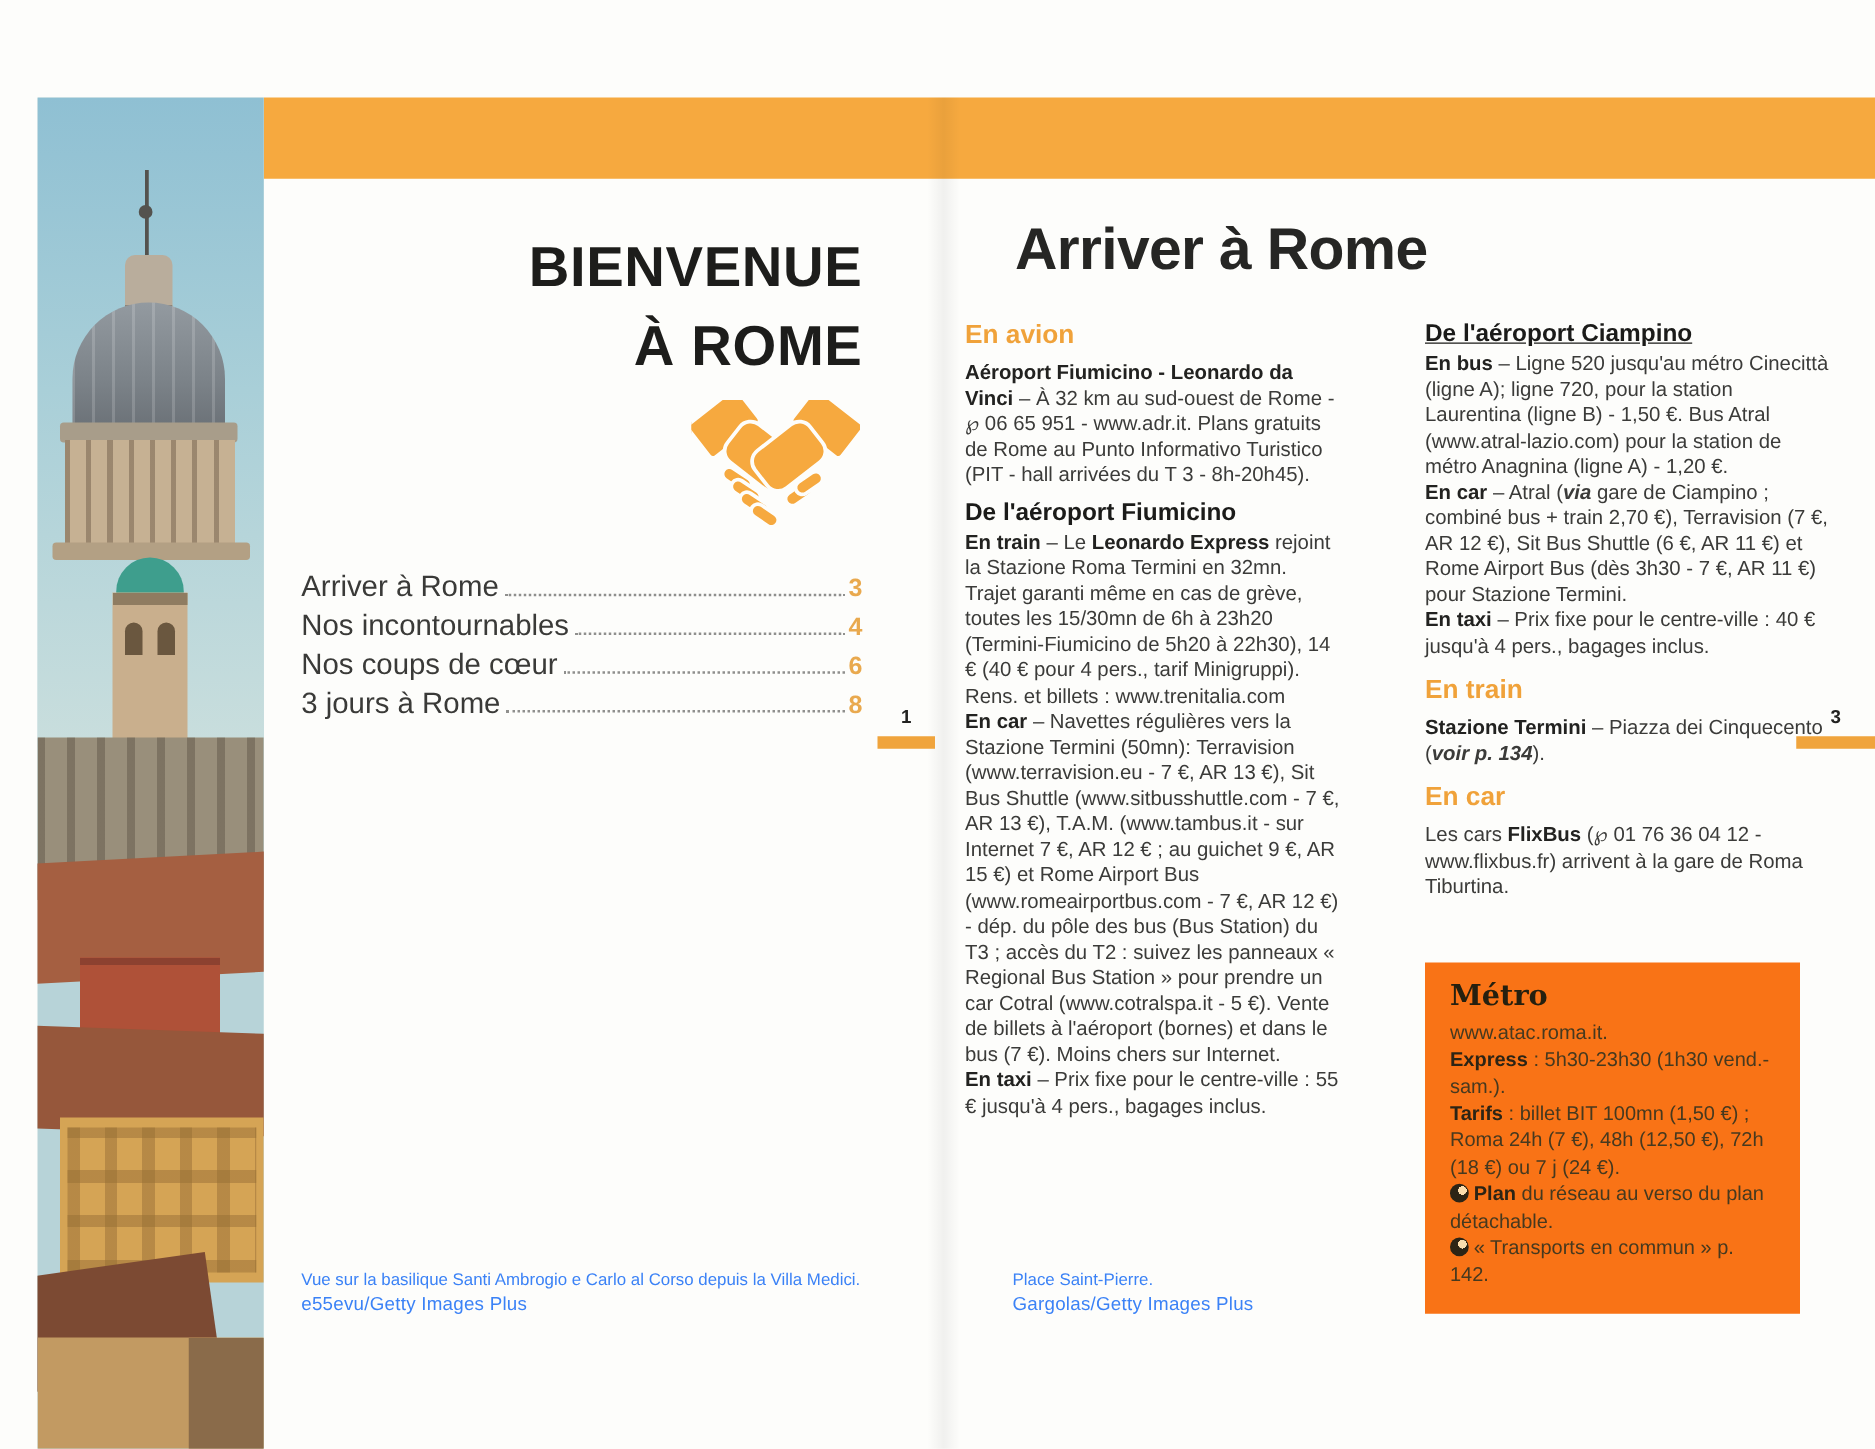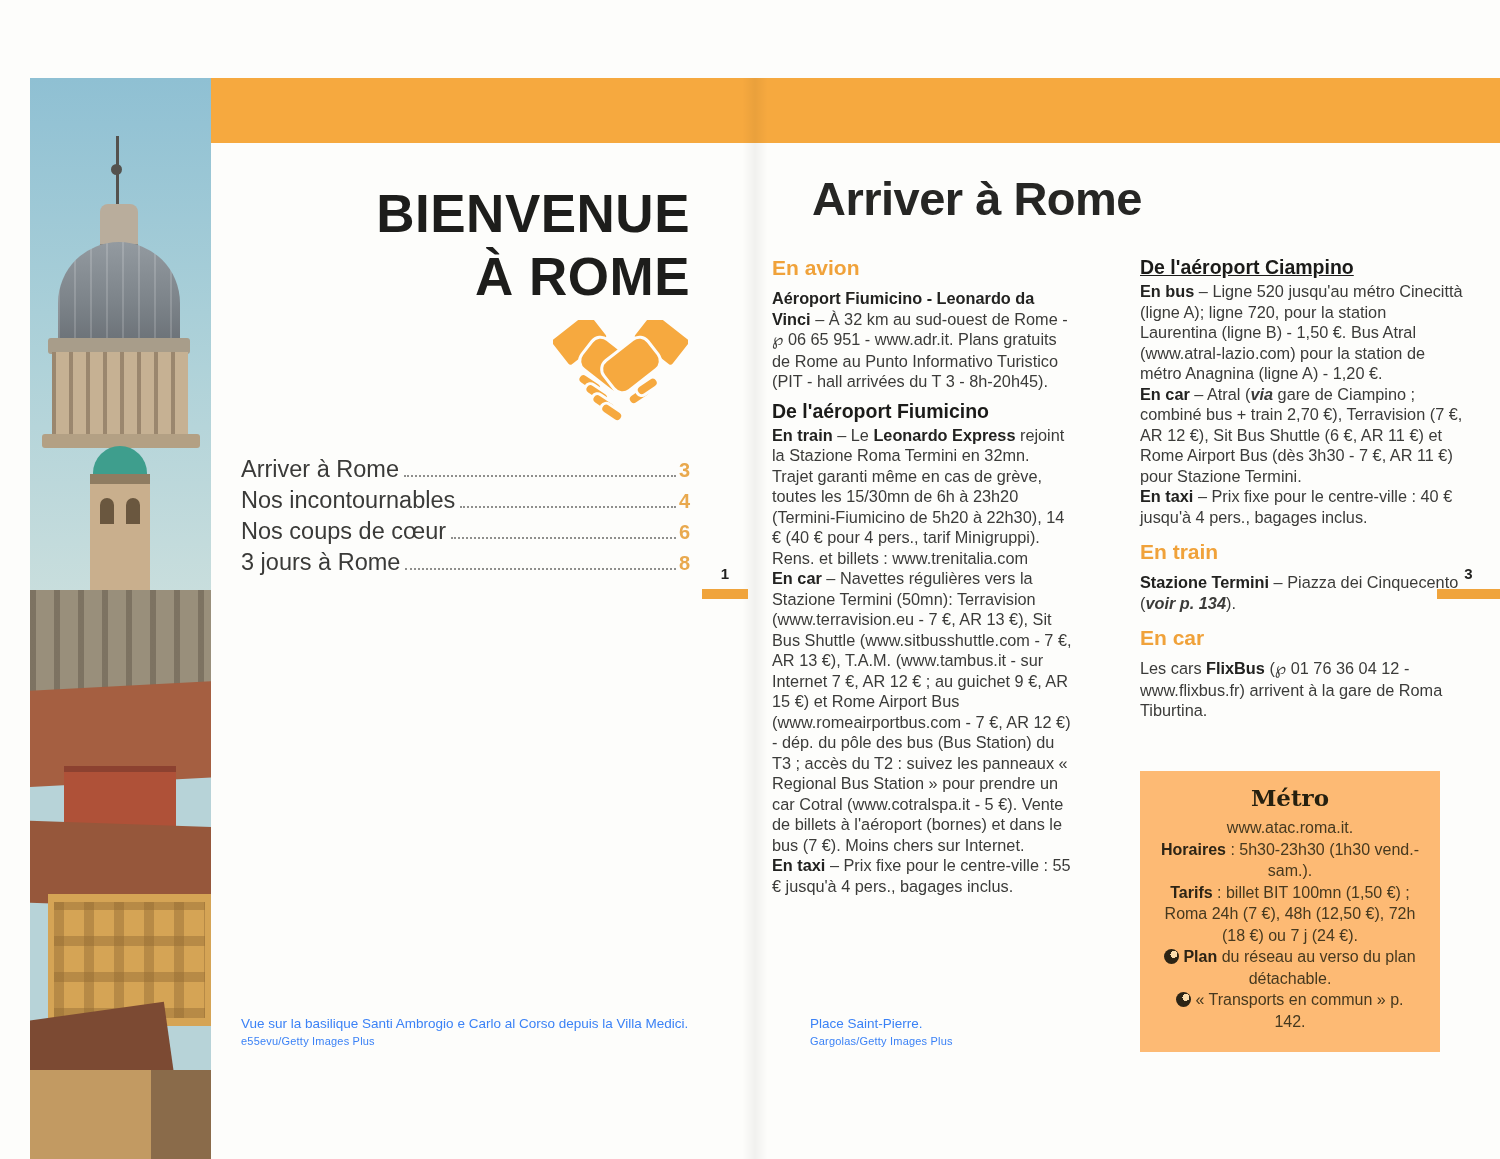--- a/index.html
+++ b/index.html
@@ -34,31 +34,31 @@
   .ph-roof1{position:absolute;left:-10px;top:608px;width:205px;height:96px;background:#a55f41;transform:rotate(-3deg);}
   .ph-redhouse{position:absolute;left:34px;top:688px;width:112px;height:72px;background:#af5138;box-shadow:inset 0 6px 0 #8c4130;}
   .ph-roof2{position:absolute;left:-12px;top:746px;width:212px;height:82px;background:#96573b;transform:rotate(2deg);}
   .ph-ochre{position:absolute;left:18px;top:816px;width:163px;height:132px;background:#d5a455;}
   .ph-ochre::after{content:"";position:absolute;inset:8px 6px;background:repeating-linear-gradient(0deg,rgba(92,60,25,.45) 0 10px,transparent 10px 36px),repeating-linear-gradient(90deg,rgba(92,60,25,.45) 0 10px,transparent 10px 30px);opacity:.55;}
   .ph-roof3{position:absolute;left:-14px;top:934px;width:155px;height:92px;background:#7c4a33;transform:rotate(-8deg);}
   .ph-bottom{position:absolute;left:0;top:992px;width:181px;height:89px;background:#c29a62;box-shadow:inset -60px 0 0 #8a6b4a;}
   
   .big-title{
     position:absolute;left:340px;top:182px;width:350px;
-    text-align:right;font-weight:700;font-size:53px;line-height:63px;
+    text-align:right;font-weight:700;font-size:45px;line-height:63px;
     letter-spacing:0.5px;color:#1d1d1b;
   }
   .handshake{position:absolute;left:553px;top:320px;width:135px;height:110px;}
   .toc{position:absolute;left:241px;top:456px;width:449px;}
   .toc-row{display:flex;align-items:baseline;height:31px;}
   .toc-label{font-size:23.5px;color:#3a3a38;white-space:nowrap;}
   .toc-dots{flex:1;border-bottom:2px dotted #8f8f8d;margin:0 3px 6px 5px;}
   .toc-page{font-size:20px;font-weight:700;color:#e9a94e;}
   .caption{position:absolute;font-size:13.5px;color:#3b82f6;}
-  .caption .credit{display:block;font-size:11px;margin-top:4px;letter-spacing:.2px;}
+  .caption .credit{display:block;font-size:15px;margin-top:4px;letter-spacing:.2px;}
   .caption-left{left:241px;top:1016px;width:470px;}
   .caption-mid{left:810px;top:1016px;width:300px;}
   .page-marker{position:absolute;width:46px;text-align:center;}
   .page-marker .num{font-size:15px;font-weight:700;color:#222220;}
   .page-marker .bar{margin-top:7px;height:10px;background:#f0a43c;}
   .pm-left{left:702px;top:565px;}
   .pm-right{left:1437px;top:565px;width:63px;}
   .pm-right .bar{width:63px;}
   
   .headline{
@@ -71,21 +71,21 @@
   .h-orange{font-size:21px;line-height:26px;font-weight:700;color:#f0a23a;margin:0 0 7px 0;}
   .h-orange.mt{margin-top:12px;}
   .h-sub{font-size:19.5px;line-height:24px;font-weight:700;color:#1b1b19;margin:7px 0 2px 0;}
   .col p{margin:0;}
   .s-b{font-weight:700;color:#222220;}
   .s-i{font-style:italic;font-weight:bold;}
   .s-phone{font-family:"DejaVu Sans",sans-serif;color:#3b3b39;}
   
   .metro-box{
     margin-top:50px;width:300px;box-sizing:border-box;
-    background:#fdba74;padding:17px 20px 20px 20px;text-align:center;
+    background:#f97316;padding:17px 20px 20px 20px;
   }
   .metro-title{font-family:"DejaVu Serif","Liberation Serif",serif;font-size:23px;font-weight:700;color:#26200f;margin:0 0 9px 0;}
   .metro-line{font-size:16px;line-height:21.5px;color:#46391f;margin:0;}
   .metro-line .s-b{color:#2c2415;}
   .s-tip{
     display:inline-block;width:15px;height:15px;border-radius:50%;
     background:radial-gradient(circle at 66% 36%, #fbddad 0 3.4px, #2c2415 3.5px);
     vertical-align:-2px;margin-right:4px;
   }
   .gutter{position:absolute;left:742px;top:78px;width:26px;height:1081px;background:linear-gradient(90deg,transparent,rgba(0,0,0,0.05),transparent);}
@@ -189,21 +189,21 @@
   <p><span class="s-b">En car</span><span> – Atral (</span><span class="s-i">via</span><span> gare de Ciampino ; combiné bus + train 2,70 €), Terravision (7 €, AR 12 €), Sit Bus Shuttle (6 €, AR 11 €) et Rome Airport Bus (dès 3h30 - 7 €, AR 11 €) pour Stazione Termini.</span></p>
   <p><span class="s-b">En taxi</span><span> – Prix fixe pour le centre-ville : 40 € jusqu'à 4 pers., bagages inclus.</span></p>
   <h2 class="h-orange mt">En train</h2>
   <p><span class="s-b">Stazione Termini</span><span> – Piazza dei Cinquecento (</span><span class="s-i">voir p. 134</span><span>).</span></p>
   <h2 class="h-orange mt">En car</h2>
   <p><span>Les cars </span><span class="s-b">FlixBus</span><span> (</span><span class="s-phone">℘</span><span> 01 76 36 04 12 - www.flixbus.fr) arrivent à la gare de Roma Tiburtina.</span></p>
 
   <div class="metro-box">
     <h4 class="metro-title">Métro</h4>
     <p class="metro-line"><span>www.atac.roma.it.</span></p>
-    <p class="metro-line"><span class="s-b">Horaires</span><span> : 5h30-23h30 (1h30 vend.-sam.).</span></p>
+    <p class="metro-line"><span class="s-b">Express</span><span> : 5h30-23h30 (1h30 vend.-sam.).</span></p>
     <p class="metro-line"><span class="s-b">Tarifs</span><span> : billet BIT 100mn (1,50 €) ; Roma 24h (7 €), 48h (12,50 €), 72h (18 €) ou 7 j (24 €).</span></p>
     <p class="metro-line"><span class="s-tip"></span><span class="s-b">Plan</span><span> du réseau au verso du plan détachable.</span></p>
     <p class="metro-line"><span class="s-tip"></span><span>« Transports en commun » p. 142.</span></p>
   </div>
 </div>
 
 <div class="caption caption-mid">
   <span>Place Saint-Pierre.</span>
   <span class="credit">Gargolas/Getty Images Plus</span>
 </div>

